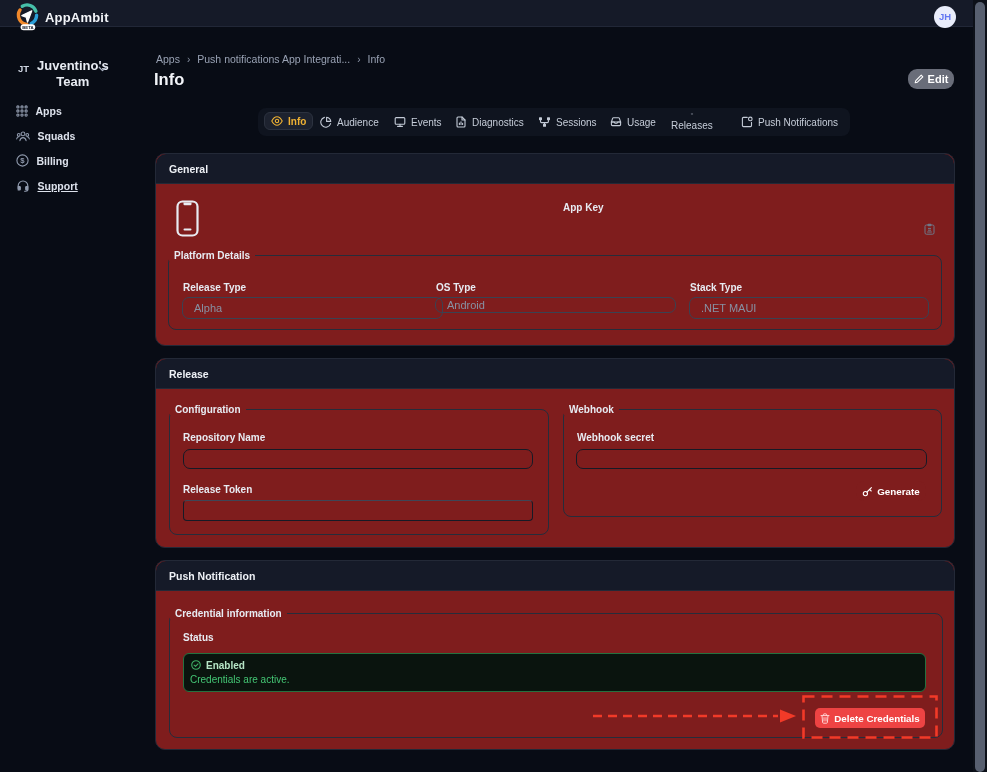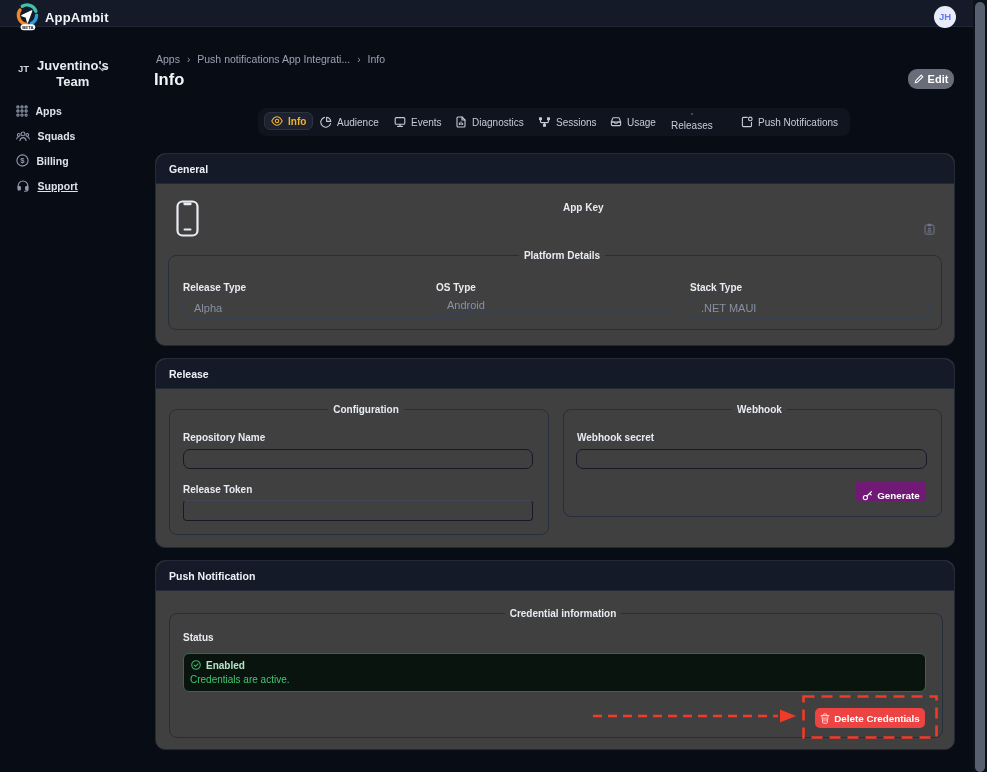--- a/index.html
+++ b/index.html
@@ -40,41 +40,41 @@
 
   
   #tabbar { position:absolute; left:258px; top:108px; width:592px; height:28px;
     background:#0f141f; border-radius:8px; display:flex; align-items:center; }
   .tab { position:absolute; top:5px; display:flex; align-items:center; gap:5px;
     font-size:10px; font-weight:400; color:#c6cdd9; height:18px; white-space:nowrap; }
   .tab.sel { background:#1d222f; border:1px solid #2c323f; border-radius:6px;
     color:#f0b233; padding:0 6px; font-weight:bold; }
 
   
-  .card { position:absolute; left:155px; width:800px; background:#404040;
-    border:1px solid #232937; border-radius:10px;text-align:center; }
+  .card { position:absolute; left:155px; width:800px; background:#7f1d1d;
+    border:1px solid #232937; border-radius:10px; }
   .card-h { height:30px; background:#151a28; border-bottom:1px solid #232937;
     border-radius:10px 10px 0 0; display:flex; align-items:center; padding-left:13px;
     font-size:10.5px; font-weight:bold; color:#eef1f6; }
   fieldset { position:absolute; border:1px solid #262d3b; border-radius:8px; }
-  legend { font-size:10px; font-weight:bold; color:#e7ebf2; padding:0 5px; margin-left:7px; }
+  legend { font-size:10px; font-weight:bold; color:#e7ebf2; padding:0 5px; }
   .lbl { position:absolute; font-size:10px; font-weight:bold; color:#e7ebf2; }
   .inp { position:absolute; border:1px solid #3a4252; border-radius:7px;
     font-size:11px; color:#8791a3; display:flex; align-items:center; padding-left:11px;
     background:transparent; }
   .inp.faint { border-color:#151a26; }
 
   
   #statusbox { position:absolute; left:183px; top:653px; width:743px; height:39px;
     background:#0a140e; border:1px solid #26713f; border-radius:6px; }
 
   
   #genbtn { position:absolute; left:856px; top:481px; width:70px; height:20px;
-    background:#701a75; border-radius:3px; color:#fff; font-size:9.8px; font-weight:bold;
-    display:flex; align-items:flex-end; justify-content:center; gap:4px; }
+    background:#7f1d1d; border-radius:8px; color:#fff; font-size:9.8px; font-weight:bold;
+    display:flex; align-items:center; justify-content:center; gap:4px; }
   #delbtn { position:absolute; left:815px; top:708px; width:110px; height:20px;
     background:#ee4343; border-radius:5px; color:#fff; font-size:9.8px; font-weight:bold;
     display:flex; align-items:center; justify-content:center; gap:4px; white-space:nowrap; }
 </style>
 </head>
 <body>
 <div id="app">
 
   <div id="sbtrack"></div>
   <div id="sbthumb"></div>
@@ -225,21 +225,21 @@
     <div class="lbl" style="left:407px; top:48px;">App Key</div>
     <svg class="abs" style="left:768px; top:69px;" width="11" height="12" viewBox="0 0 11 12" fill="none" stroke="#6f7889" stroke-width="1">
       <rect x="1" y="2" width="9" height="9.2" rx="1.4"></rect>
       <rect x="3.6" y="0.8" width="3.8" height="2.4" rx="0.8" fill="#6f7889" stroke="none"></rect>
       <path d="M4 5.4 h3 M4 7.2 h3 M3.2 9 h4.6"></path>
     </svg>
     <fieldset style="left:12px; top:96px; width:774px; height:80px;">
       <legend>Platform Details</legend>
     </fieldset>
     <div class="lbl" style="left:27px; top:128px;">Release Type</div>
-    <div class="inp" style="left:26px; top:143px; width:289px; height:22px;">Alpha</div>
+    <div class="inp" style="left:26px; top:143px; width:261px; height:22px;">Alpha</div>
     <div class="lbl" style="left:280px; top:128px;">OS Type</div>
     <div class="inp" style="left:279px; top:143px; width:241px; height:16px;">Android</div>
     <div class="lbl" style="left:534px; top:128px;">Stack Type</div>
     <div class="inp" style="left:533px; top:143px; width:240px; height:22px;">.NET MAUI</div>
   </div>
 
   <div class="card" id="card3" style="top:560px; height:190px;">
     <div class="card-h">Push Notification</div>
     <fieldset style="left:13px; top:47px; width:774px; height:130px;">
       <legend>Credential information</legend>

